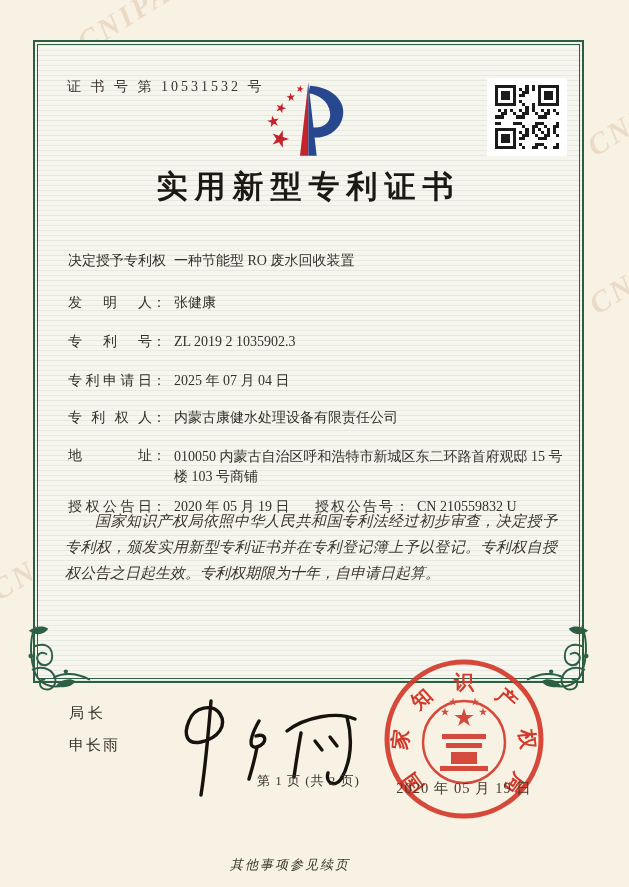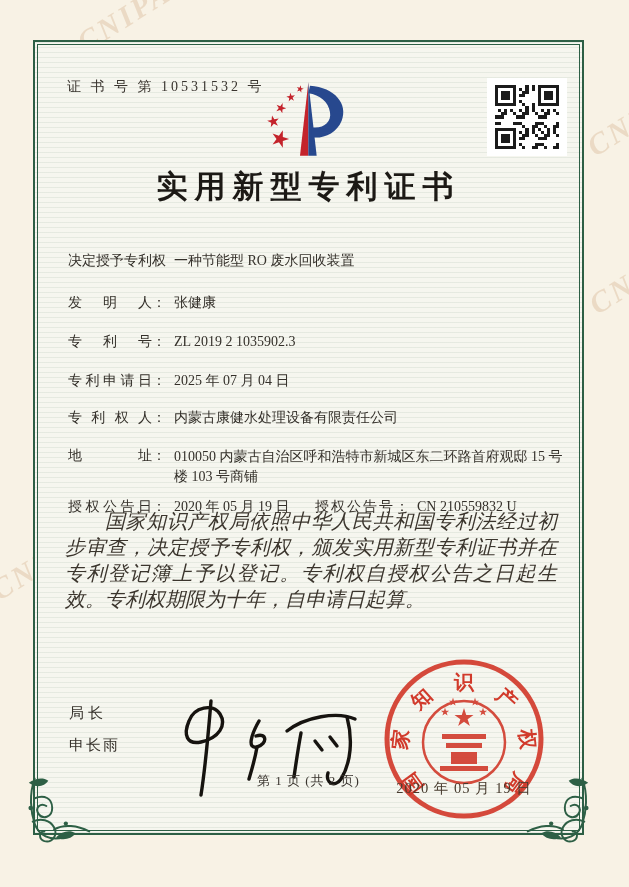--- a/index.html
+++ b/index.html
@@ -9,21 +9,21 @@
     background:#f8f2e5; overflow:hidden; color:#35302a;
   }
   
   .wm {
     position:absolute; font-size:30px; font-style:italic; font-weight:bold;
     letter-spacing:3px; color:rgba(202,158,116,0.28);
     transform:rotate(-32deg); pointer-events:none; white-space:nowrap;
   }
   
   .frame {
-    position:absolute; left:33px; top:40px; width:551px; height:795px;
+    position:absolute; left:33px; top:40px; width:551px; height:643px;
     border:2px solid #2d5f45;
     background:
       repeating-linear-gradient(0deg,
         rgba(118,150,126,0.13) 0px, rgba(118,150,126,0.13) 1px,
         rgba(0,0,0,0) 1px, rgba(0,0,0,0) 5px),
       #f6f6ef;
   }
   .frame::before {
     content:""; position:absolute; inset:2px;
     border:1px solid #2d5f45; pointer-events:none;
@@ -57,21 +57,21 @@
   .fvalue { color:#34302a; }
   .fvalue-wrap {
     display:inline-block; width:398px; white-space:normal;
     vertical-align:top; line-height:20px;
   }
   .grant-no-pair { position:absolute; left:247px; top:0; }
   .grant-no-pair .flabel2 { letter-spacing:2px; }
 
   .paragraphs {
     position:absolute; left:30px; top:466px; width:492px;
-    font-size:20px; line-height:26px; font-style:italic; color:#3b352d;
+    font-size:15px; line-height:26px; font-style:italic; color:#3b352d;
     text-align:justify;
   }
   .paragraphs p { text-indent:2em; }
 
   .director-title { position:absolute; left:34px; top:662px; font-size:15px; letter-spacing:4px; }
   .director-name  { position:absolute; left:34px; top:694px; font-size:15px; letter-spacing:2px; }
   .signature { position:absolute; left:112px; top:645px; width:230px; height:120px; }
 
   .seal { position:absolute; left:344px; top:612px; width:170px; height:170px; }
   .seal-char { font-size:20px; font-weight:bold; fill:#d13a2b;
@@ -325,13 +325,14 @@
       <path d="M14,30 C24,26 32,30 32,40 C32,50 22,52 18,46 C14,40 20,34 26,38"></path>
       <path d="M12,54 C20,50 30,52 34,60 C38,68 32,76 24,74 C18,72 18,64 24,64"></path>
       <path d="M34,62 C44,56 58,58 70,64"></path>
       <path d="M8,14 C14,10 22,8 28,12 C24,18 16,20 8,14 Z" fill="#2d5f45" stroke="none"></path>
       <path d="M36,70 C42,64 50,62 56,66 C52,72 42,74 36,70 Z" fill="#2d5f45" stroke="none"></path>
       <circle cx="10" cy="40" r="2.4" fill="#2d5f45" stroke="none"></circle>
       <circle cx="46" cy="56" r="2.2" fill="#2d5f45" stroke="none"></circle>
     </svg>
   </div>
 
+  <div class="footer-note">其他事项参见续页</div>
 </div>
 
 </body></html>

